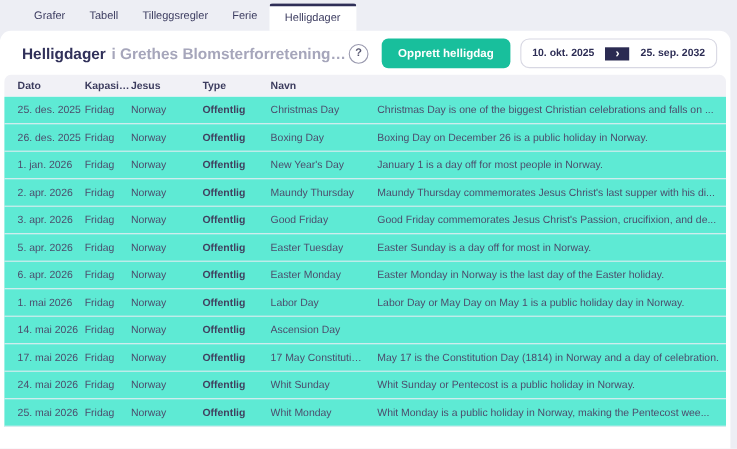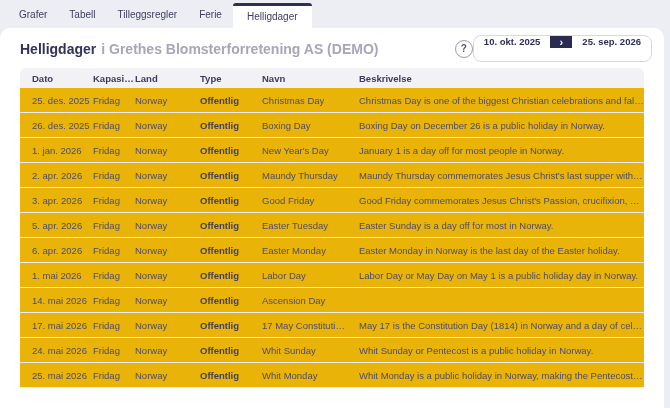--- a/index.html
+++ b/index.html
@@ -7,21 +7,21 @@
   body {
     width:670px; height:408px; overflow:hidden;
     background:#edeef4;
     font-family:"Liberation Sans", sans-serif;
     color:#43436a;
     -webkit-font-smoothing:antialiased;
   }
 
   
   .tab-bar {
-    height:28px; display:flex; align-items:flex-end; padding-left:8px;
+    height:28px; display:flex; align-items:flex-end; padding-left:20px;
     background:#edeef4;
   }
   .tab {
     padding:0 11px; font-size:10px; line-height:27px; color:#3c3c60;
     cursor:pointer; white-space:nowrap;
   }
   .tab.active {
     background:#ffffff; border-top:3px solid #2f2f57;
     border-radius:3px 3px 0 0; height:25px; line-height:21px; padding:0 14px;
   }
@@ -43,42 +43,42 @@
     background:#fff; color:#55556e; font-size:10px; font-weight:bold;
     display:flex; align-items:center; justify-content:center; flex:none; cursor:pointer;
   }
   .create-btn {
     border:none; border-radius:6px; color:#ffffff;
     font-family:"Liberation Sans", sans-serif;
     font-size:10.5px; font-weight:bold; padding:0 15px; height:27px;
     margin:0 9px 0 12px; cursor:pointer; flex:none;
   }
   .date-range {
-    display:flex; align-items:flex-start; height:27px; background:#fff;
+    display:flex; align-items:center; height:27px; background:#fff;
     border:1px solid #d8d8e3; border-radius:8px; overflow:hidden; flex:none; cursor:pointer;
   }
   .date-seg {
     font-size:9.5px; font-weight:bold; color:#2d2d55;
     display:flex; align-items:center; padding:0 10px; white-space:nowrap;
   }
   .date-chevron {
     width:22px; display:flex; align-items:center; justify-content:center;
     color:#ffffff; font-size:11px; font-weight:bold;
   }
 
   
-  .table { margin:0 20px; }
+  .table { margin:0 4px; }
   .table-header-row {
     display:flex; align-items:center; height:20px;
     background:#f1f1f6; border-radius:6px 6px 0 0;
   }
   .table-header-row .cell { font-weight:bold; font-size:9.5px; color:#3c3c5e; }
   .row {
     display:flex; align-items:center; height:25px;
-    border-bottom:1px solid #ededf3; background:#eab308; cursor:pointer;
+    border-bottom:1px solid #ededf3; background:#5eead4; cursor:pointer;
   }
   .cell {
     font-size:9.5px; color:#4c4c6c; white-space:nowrap;
     overflow:hidden; text-overflow:ellipsis; flex:none; padding:0;
   }
   .col0 { width:73px;  padding-left:12px; }
   .col1 { width:42px; }
   .col2 { width:65px; }
   .col3 { width:62px; font-weight:bold; color:#40405f; }
   .table-header-row .col3 { font-weight:bold; }
@@ -95,35 +95,35 @@
     <div class="tab">Ferie</div>
     <div class="tab active">Helligdager</div>
   </div>
 
 <div class="card">
   <div class="card-header">
     <span class="page-title">Helligdager</span>
     <span class="page-subtitle">i Grethes Blomsterforretening AS (DEMO)</span>
     <span class="header-spacer"></span>
     <button class="help-btn">?</button>
+    <button class="create-btn" style="background: rgb(24, 191, 156);">Opprett helligdag</button>
     <div class="date-range">
       <span class="date-seg">10. okt. 2025</span>
       <span class="date-chevron" style="background: rgb(43, 43, 82);">›</span>
-      <span class="date-seg">25. sep. 2026</span>
+      <span class="date-seg">25. sep. 2032</span>
     </div>
   </div>
 
   <div class="table">
     <div class="table-header-row">
         <div class="cell col0">Dato</div>
         <div class="cell col1">Kapasitet</div>
-        <div class="cell col2">Land</div>
+        <div class="cell col2">Jesus</div>
         <div class="cell col3">Type</div>
         <div class="cell col4">Navn</div>
-        <div class="cell col5">Beskrivelse</div>
       </div>
     <div>
         <div class="row">
           <div class="cell col0">25. des. 2025</div>
           <div class="cell col1">Fridag</div>
           <div class="cell col2">Norway</div>
           <div class="cell col3">Offentlig</div>
           <div class="cell col4">Christmas Day</div>
           <div class="cell col5">Christmas Day is one of the biggest Christian celebrations and falls on ...</div>
         </div>

